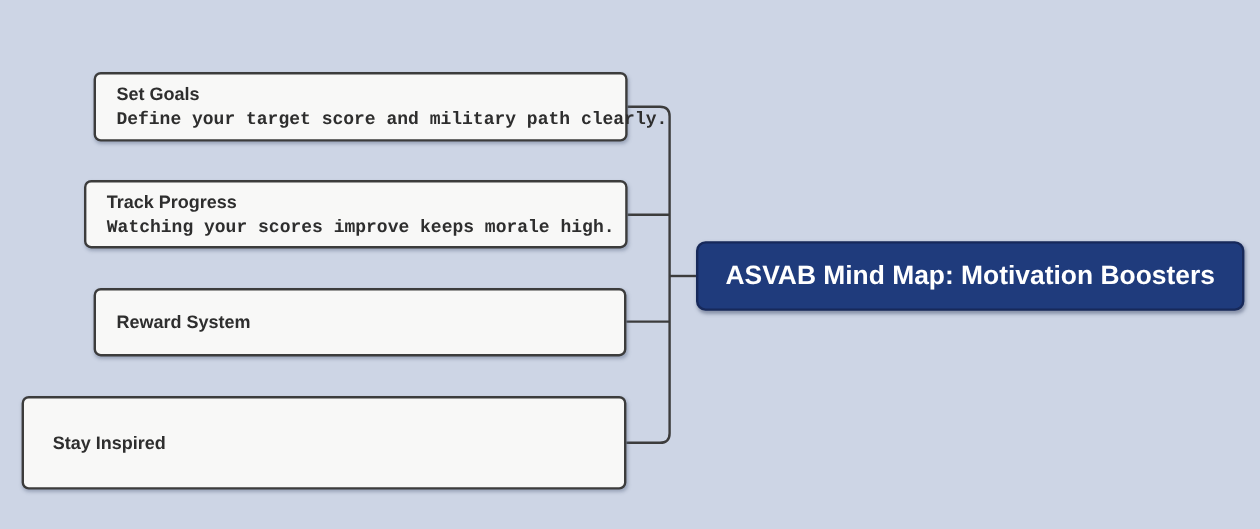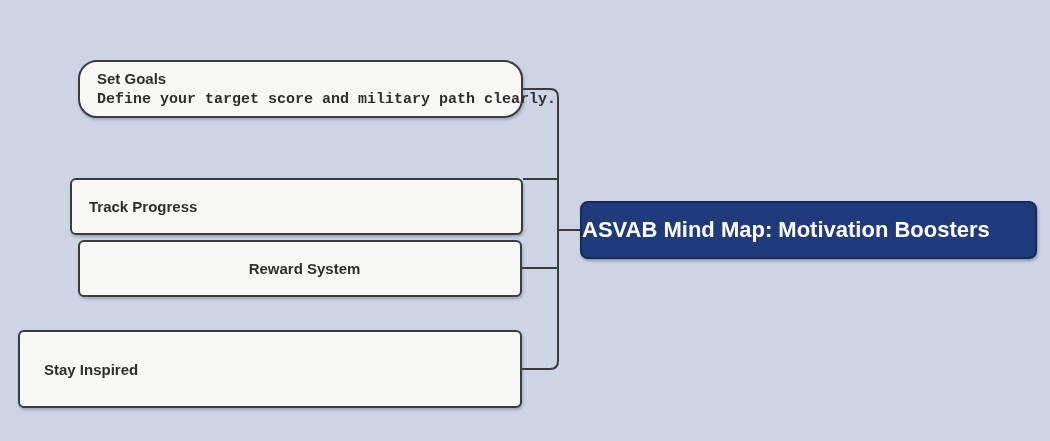--- a/index.html
+++ b/index.html
@@ -45,35 +45,36 @@
     flex-direction: column;
     justify-content: center;
     padding-left: 17px;
     padding-right: 8px;
     color: var(--node-text);
     font-weight: bold;
     font-size: 15px;
     line-height: 21px;
   }
   .node .node-title { white-space: nowrap; }
-  .node-1 { left: 78px;  top: 60px;  width: 445px; height: 58px; border-radius: 19px; }
-  .node-2 { left: 70px;  top: 150px; width: 453px; height: 57px; margin-top: 28px; }
-  .node-3 { left: 78px;  top: 240px; width: 444px; height: 57px; align-items: center; }
+  .node-1 { left: 78px;  top: 60px;  width: 445px; height: 58px; }
+  .node-2 { left: 70px;  top: 150px; width: 453px; height: 57px; }
+  .node-3 { left: 78px;  top: 240px; width: 444px; height: 57px; }
   .node-4 { left: 18px;  top: 330px; width: 504px; height: 78px; padding-left: 24px; }
   .node-1 .node-desc, .node-2 .node-desc, .node-3 .node-desc { white-space: nowrap; font-family: Liberation Mono, monospace; }
   .root-node {
     position: absolute;
     left: 580px; top: 201px;
     width: 457px; height: 58px;
     background: var(--root-fill);
     border: 2px solid var(--root-border);
     border-radius: 8px;
     box-shadow: 1px 2px 3px rgba(70,82,112,0.5);
     display: flex;
     align-items: center;
+    justify-content: center;
     color: var(--root-text);
     font-weight: bold;
     font-size: 22px;
     white-space: nowrap;
   }
 </style>
 </head>
 <body>
 
 <div class="canvas">
@@ -85,20 +86,21 @@
     <path d="M 558 230 H 580"></path>
   </svg>
 
   <div class="node node-1">
     <div class="node-title">Set Goals</div>
     <div class="node-desc">Define your target score and military path clearly.</div>
   </div>
 
   <div class="node node-2">
     <div class="node-title">Track Progress</div>
+    <div class="node-desc">Watching your scores improve keeps morale high.</div>
   </div>
 
   <div class="node node-3">
     <div class="node-title">Reward System</div>
   </div>
 
   <div class="node node-4">
     <div class="node-title">Stay Inspired</div>
   </div>
 

